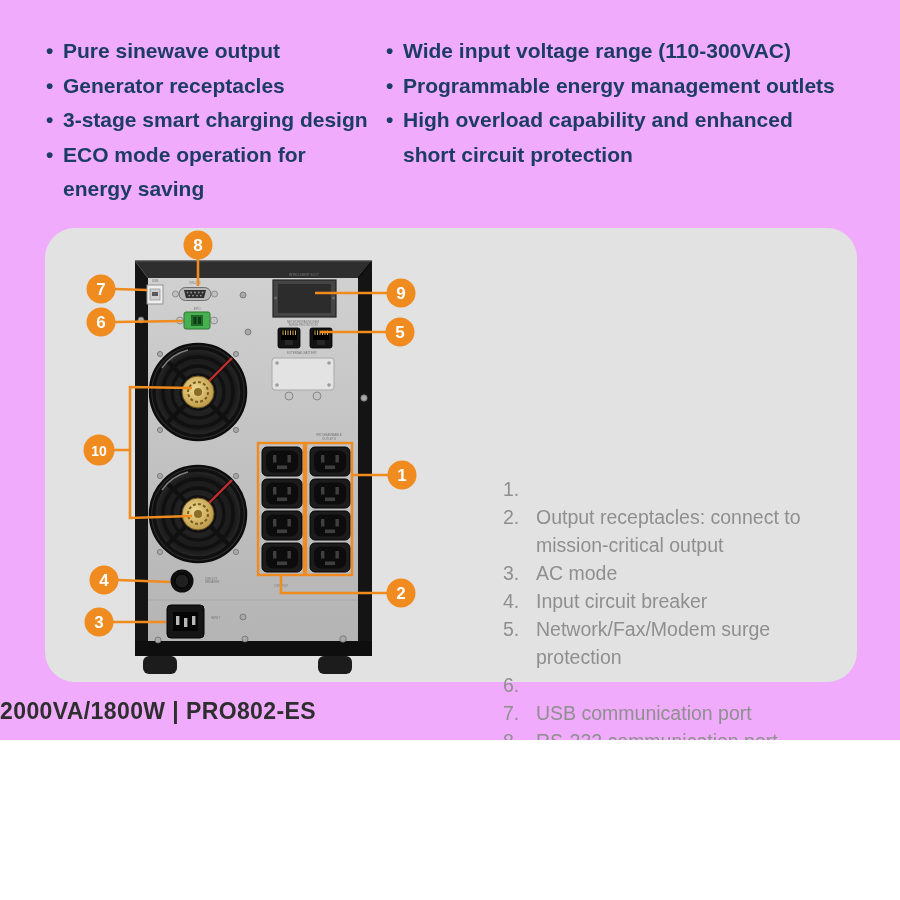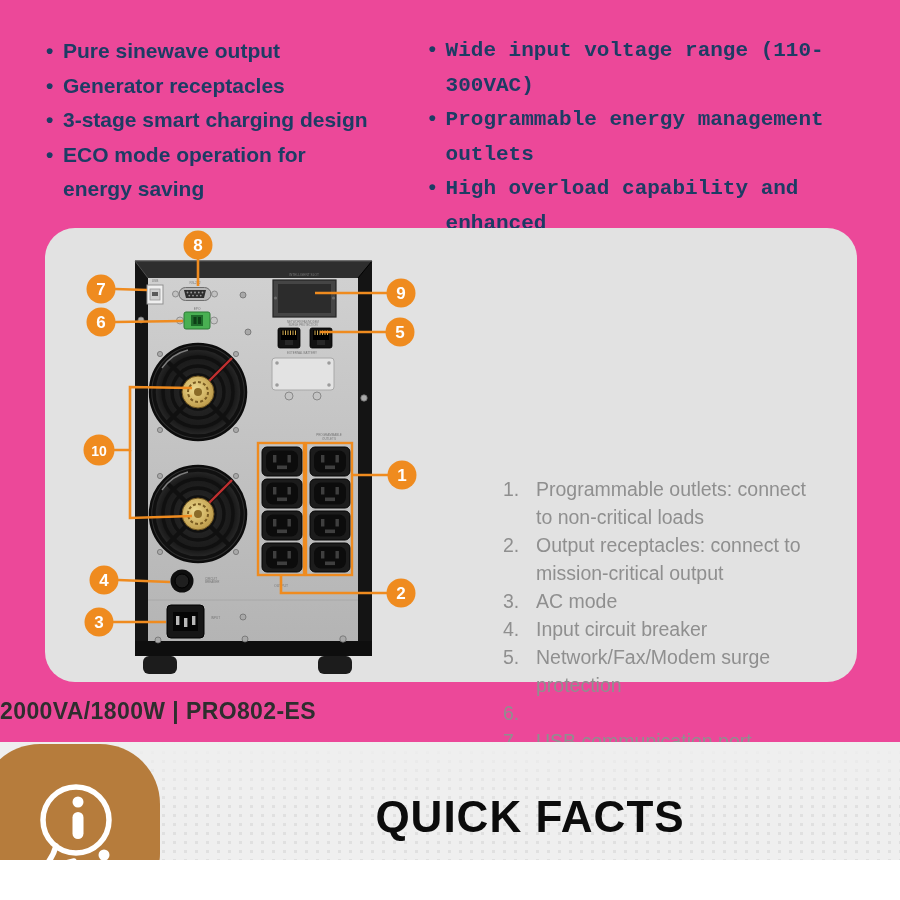--- a/index.html
+++ b/index.html
@@ -1,23 +1,23 @@
 <!DOCTYPE html>
 <html><head>
 <meta charset="utf-8">
 <style>
   html,body{margin:0;padding:0;}
   body{width:900px;height:900px;overflow:hidden;background:#ffffff;
        font-family:"Liberation Sans",sans-serif;}
-  .page{position:relative;width:900px;height:860px;overflow:hidden;background:#ec4899;}
+  .page{position:relative;width:900px;height:740px;overflow:hidden;background:#f0abfc;}
 
   
   .feat{position:absolute;top:34px;list-style:none;margin:0;padding:0;}
   .feat-left{left:46px;width:360px;}
-  .feat-right{left:426px;width:470px;font-family:Liberation Mono, monospace;}
+  .feat-right{left:386px;width:470px;}
   .feat li{display:flex;align-items:flex-start;
            font-size:21px;font-weight:bold;line-height:34.5px;color:#1d3c64;}
   .feat li::before{content:"\2022";flex:0 0 10px;margin-right:7px;color:#1d3c64;}
   .ftxt{white-space:pre-line;}
 
   
   .card{position:absolute;left:45px;top:228px;width:812px;height:454px;
         background:#e2e2e2;border-radius:30px;}
 
   
@@ -77,22 +77,20 @@
     <li>
         <span class="ftxt">High overload capability and enhanced
 short circuit protection</span>
       </li>
   </ul>
 
   <div class="card">
     <ol class="legend">
       <li>
           <span class="lnum">1</span>
-          <span class="ltxt">Programmable outlets: connect
-to non-critical loads</span>
         </li>
       <li>
           <span class="lnum">2</span>
           <span class="ltxt">Output receptacles: connect to
 mission-critical output</span>
         </li>
       <li>
           <span class="lnum">3</span>
           <span class="ltxt">AC mode</span>
         </li>

